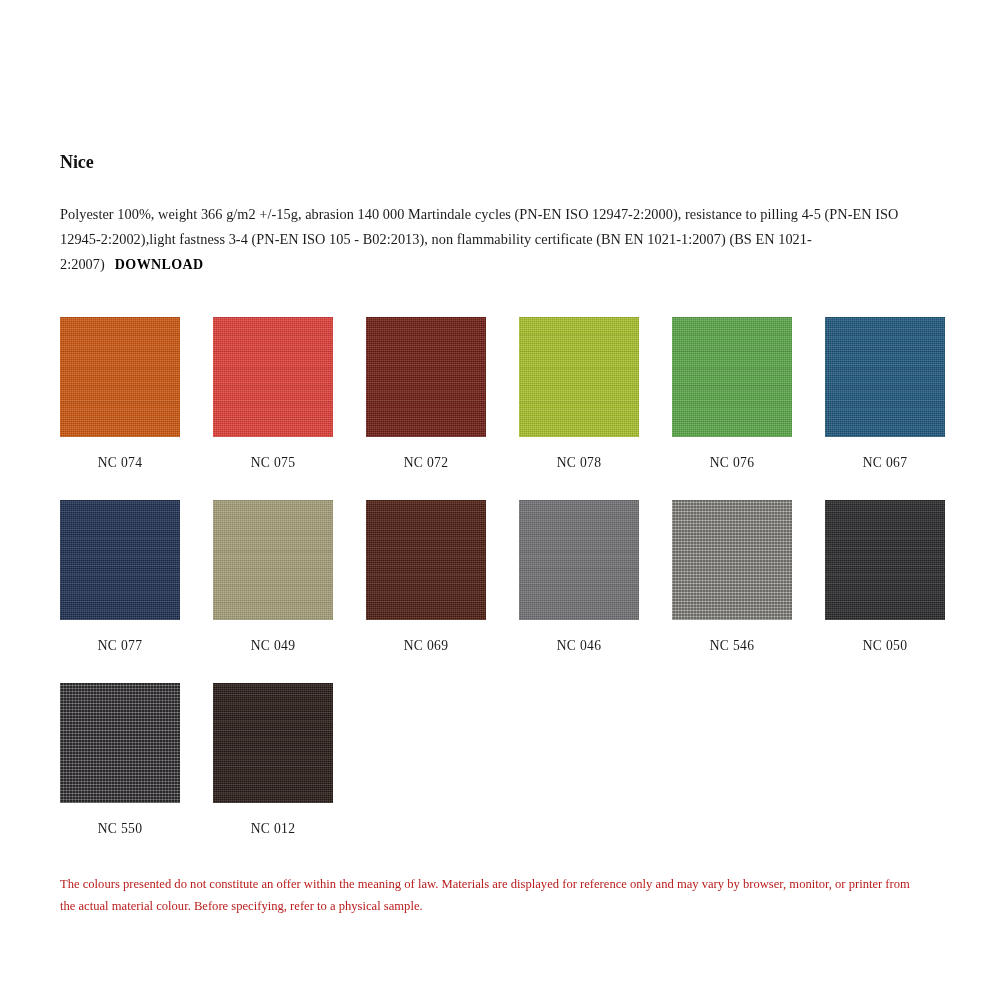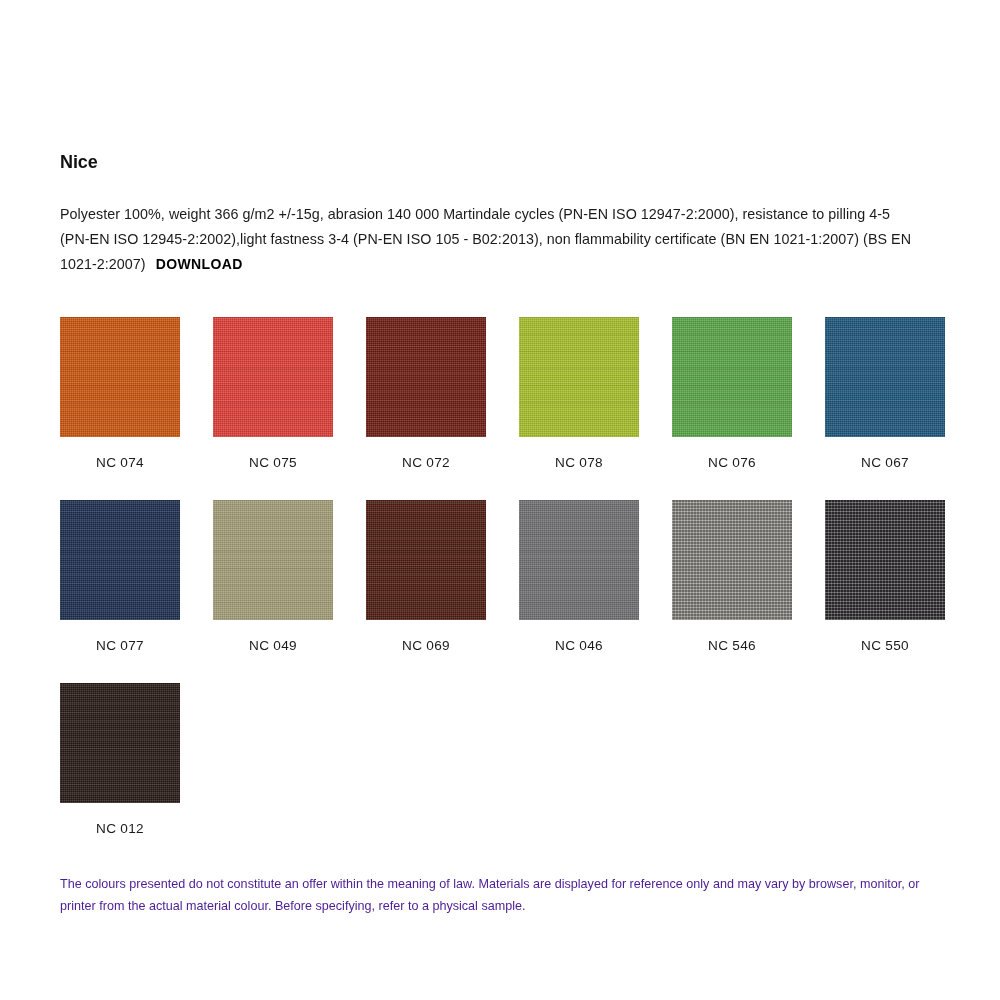--- a/index.html
+++ b/index.html
@@ -1,16 +1,16 @@
 <!DOCTYPE html>
 <html><head>
 <meta charset="utf-8">
 <title>Nice — Fabric Colour Swatches</title>
 <style>
-  * { box-sizing: border-box; }
+  * { box-sizing: border-box; font-family: Liberation Serif, serif; }
   html, body {
     margin: 0;
     padding: 0;
     width: 1000px;
     height: 1000px;
     background: #ffffff;
     font-family: "Liberation Sans", sans-serif;
     -webkit-font-smoothing: antialiased;
   }
 
@@ -152,21 +152,21 @@
     letter-spacing: 0.3px;
     white-space: nowrap;
     text-align: center;
   }
 
   
   .disclaimer {
     margin-top: 36px;
     font-size: 12.6px;
     line-height: 22px;
-    color: #4c1d95;
+    color: #b91c1c;
     max-width: 866px;
   }
 </style>
 </head>
 <body>
 
 <div class="page">
   <div class="content">
 
     <h1 class="product-title">Nice</h1>
@@ -214,20 +214,24 @@
         </div>
         <div class="swatch-cell">
           <div class="swatch-chip" style="background-color: rgb(110, 110, 114);"></div>
           <div class="swatch-label">NC 046</div>
         </div>
         <div class="swatch-cell">
           <div class="swatch-chip coarse" style="background-color: rgb(139, 137, 132);"></div>
           <div class="swatch-label">NC 546</div>
         </div>
         <div class="swatch-cell">
+          <div class="swatch-chip" style="background-color: rgb(38, 38, 40);"></div>
+          <div class="swatch-label">NC 050</div>
+        </div>
+        <div class="swatch-cell">
           <div class="swatch-chip coarse" style="background-color: rgb(52, 50, 52);"></div>
           <div class="swatch-label">NC 550</div>
         </div>
         <div class="swatch-cell">
           <div class="swatch-chip" style="background-color: rgb(37, 23, 19);"></div>
           <div class="swatch-label">NC 012</div>
         </div>
       </div>
 
     <p class="disclaimer">The colours presented do not constitute an offer within the meaning of law. Materials are displayed for reference only and may vary by browser, monitor, or printer from the actual material colour. Before specifying, refer to a physical sample.</p>

